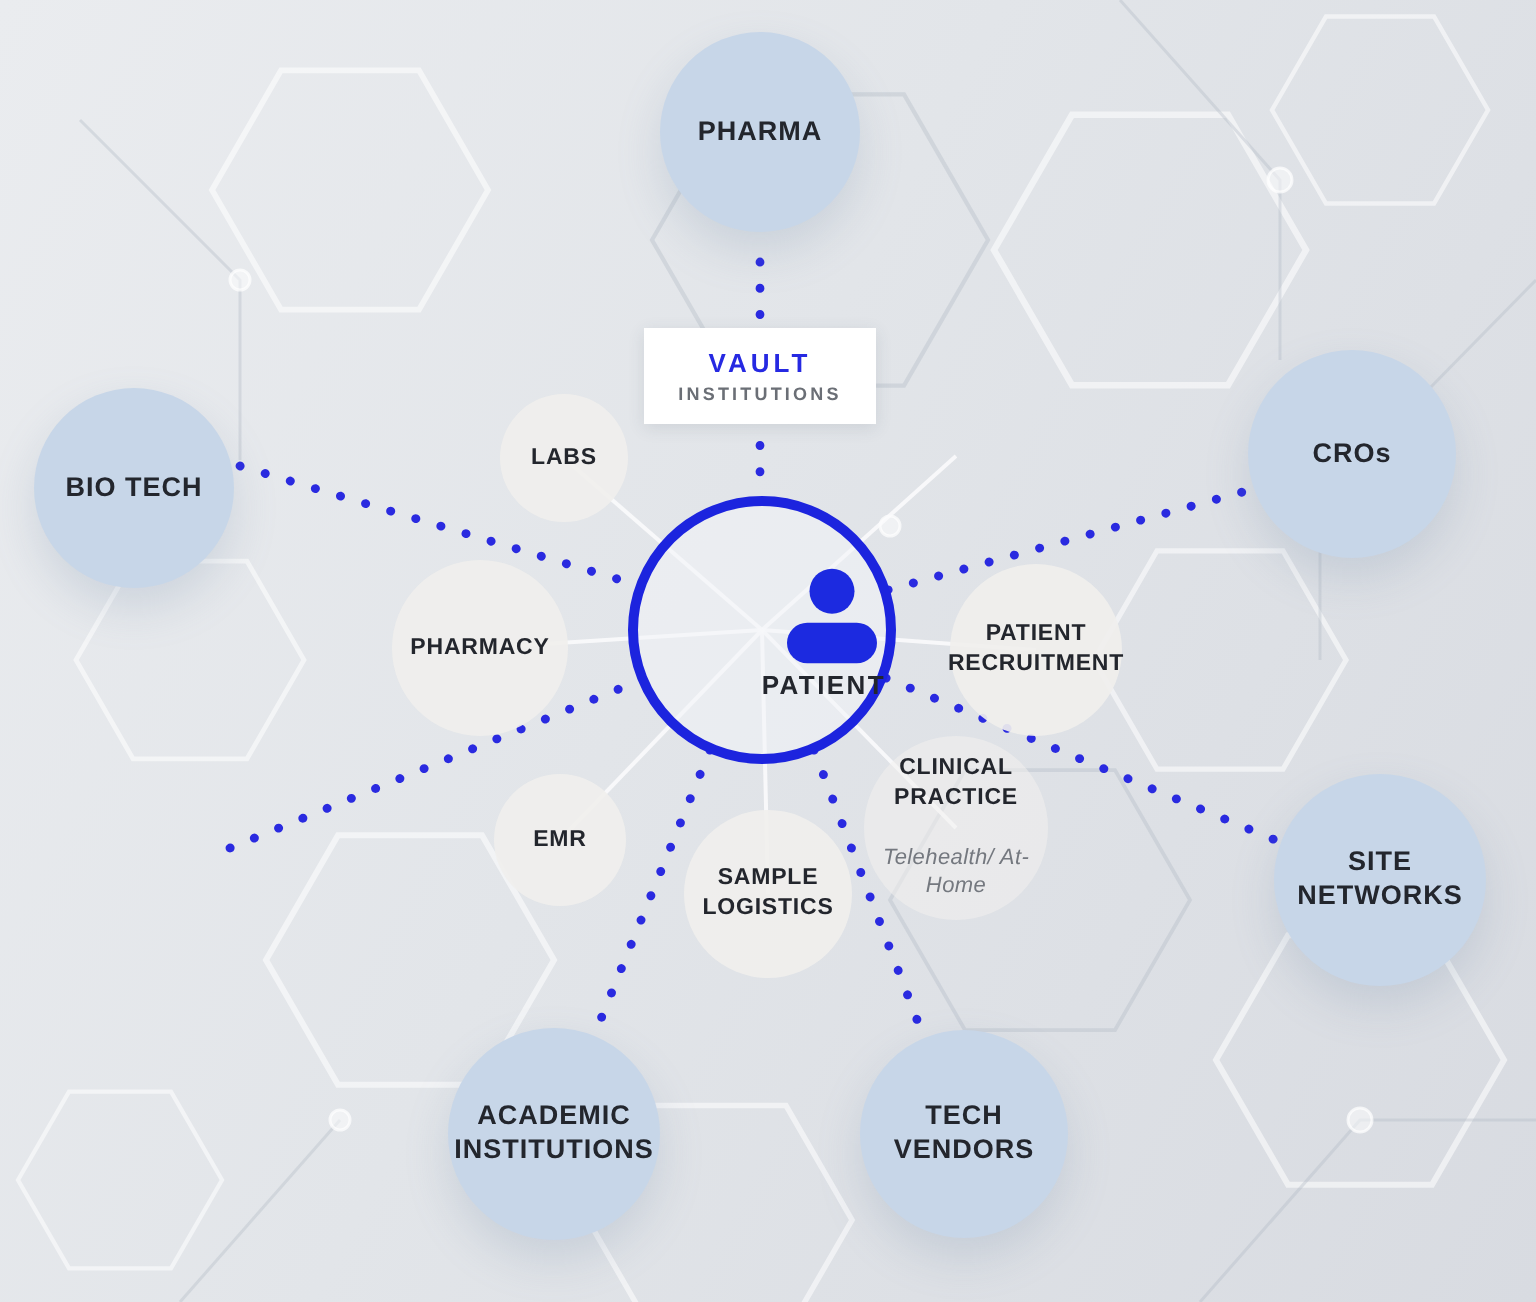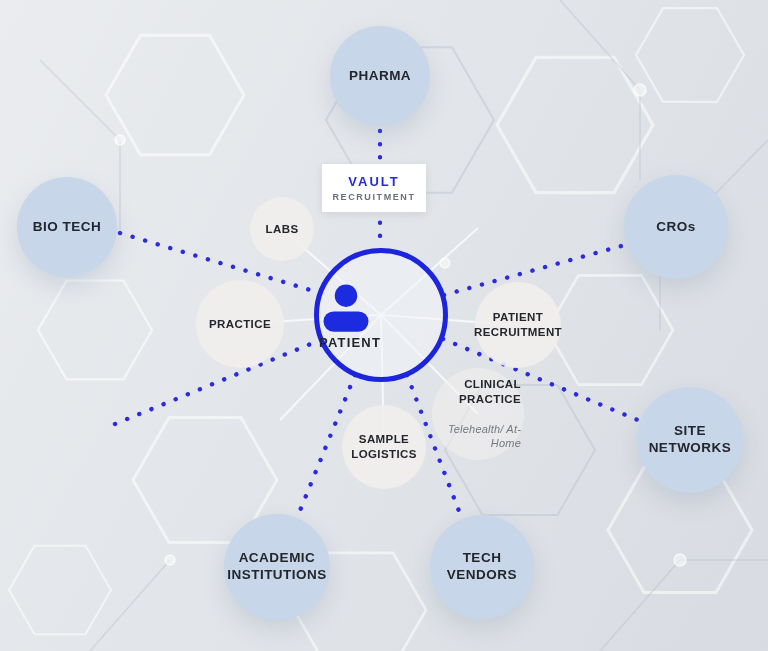--- a/index.html
+++ b/index.html
@@ -19,54 +19,54 @@
     color:#23262d;font-weight:700;font-size:13.5px;letter-spacing:.5px;line-height:1.25;
   }
   .outer-node .lbl{width:118px;}
   .inner-node{
     z-index:3;background:rgba(240,239,237,0.92);
     color:#23262d;font-weight:700;font-size:11.5px;letter-spacing:.4px;line-height:1.3;
   }
   .inner-node .lbl{width:100px;}
 
   
-  .n-pharma{left:330px;top:26px;width:100px;height:100px;}
-  .n-bio-tech{left:17px;top:177px;width:100px;height:100px;align-items:center;}
+  .n-pharma{left:330px;top:16px;width:100px;height:100px;}
+  .n-bio-tech{left:17px;top:194px;width:100px;height:100px;align-items:center;}
   .n-cros{left:624px;top:175px;width:104px;height:104px;}
   .n-med-tech{left:18px;top:392px;width:100px;height:100px;}
   .n-site-networks{left:637px;top:387px;width:106px;height:106px;}
   .n-academic-institutions{left:224px;top:514px;width:106px;height:106px;}
   .n-tech-vendors{left:430px;top:515px;width:104px;height:104px;}
 
   
   .n-labs{left:250px;top:197px;width:64px;height:64px;align-items:center;}
   .n-patient-concierge{left:437px;top:187px;width:82px;height:82px;}
   .n-patient-recruitment{left:475px;top:282px;width:86px;height:86px;}
   .n-pharmacy{left:196px;top:280px;width:88px;height:88px;}
   .n-emr{left:247px;top:387px;width:66px;height:66px;}
   .n-sample-logistics{left:342px;top:405px;width:84px;height:84px;}
-  .n-clinical-practice{left:432px;top:368px;width:92px;height:92px;background:rgba(242,241,239,0.55);text-align:right;}
+  .n-clinical-practice{left:432px;top:368px;width:92px;height:92px;background:rgba(242,241,239,0.55);}
   .sub-lbl{display:block;font-weight:400;font-style:italic;font-size:11px;color:#74787f;letter-spacing:.2px;margin-top:15px;}
 
   
   .brand-card{
-    position:absolute;left:322px;top:164px;width:104px;height:48px;z-index:4;
+    position:absolute;left:322px;top:164px;width:116px;height:48px;z-index:4;
     background:#ffffff;box-shadow:0 2px 8px rgba(60,70,90,0.12);
     display:flex;flex-direction:column;align-items:center;justify-content:center;gap:3px;
   }
   .brand-name{color:#2629e2;font-weight:800;font-size:13px;letter-spacing:2px;}
   .brand-sub{color:#6b6f76;font-weight:600;font-size:9px;letter-spacing:1.6px;}
 
   
   .center-node{
     position:absolute;left:314px;top:248px;width:134px;height:134px;z-index:4;
     border:5px solid #1c24de;border-radius:50%;
     background:rgba(242,244,248,0.55);
     box-sizing:border-box;
-    display:flex;flex-direction:column;align-items:flex-start;justify-content:center;
+    display:flex;flex-direction:column;align-items:flex-end;justify-content:center;
   }
   .center-node .person{width:54px;height:50px;margin-top:2px;}
   .center-label{color:#23262d;font-weight:700;font-size:13px;letter-spacing:1.2px;margin-top:2px;}
 </style>
 </head>
 <body>
 
 <div class="stage">
 
   <svg class="layer bg-layer" viewBox="0 0 768 651" aria-hidden="true">
@@ -144,35 +144,38 @@
     <span class="lbl" style="width:126px;">ACADEMIC INSTITUTIONS</span>
   </div>
 
   <div class="node inner-node n-labs">
     <span class="lbl">LABS</span>
   </div>
   <div class="node inner-node n-patient-recruitment">
     <span class="lbl" style="width:108px;">PATIENT RECRUITMENT</span>
   </div>
   <div class="node inner-node n-pharmacy">
-    <span class="lbl" style="width:104px;">PRACTICE</span>
+    <span class="lbl" style="width:104px;">PHARMACY</span>
+  </div>
+  <div class="node inner-node n-emr">
+    <span class="lbl">EMR</span>
   </div>
   <div class="node inner-node n-sample-logistics">
     <span class="lbl" style="width:82px;">SAMPLE LOGISTICS</span>
   </div>
   <div class="node inner-node n-clinical-practice">
     <span class="lbl" style="width:86px;">
       <span>CLINICAL PRACTICE</span>
       <span class="sub-lbl">Telehealth/ At-Home</span>
     </span>
   </div>
 
   <div class="brand-card">
     <span class="brand-name">VAULT</span>
-    <span class="brand-sub">RECRUITMENT</span>
+    <span class="brand-sub">INSTITUTIONS</span>
   </div>
 
   <div class="center-node">
     <svg class="person" viewBox="0 0 48 44" aria-hidden="true">
       <circle cx="24" cy="11" r="10" fill="#1c2ae0"></circle>
       <rect x="4" y="25" width="40" height="18" rx="9" fill="#1c2ae0"></rect>
     </svg>
     <span class="center-label">PATIENT</span>
   </div>
 

